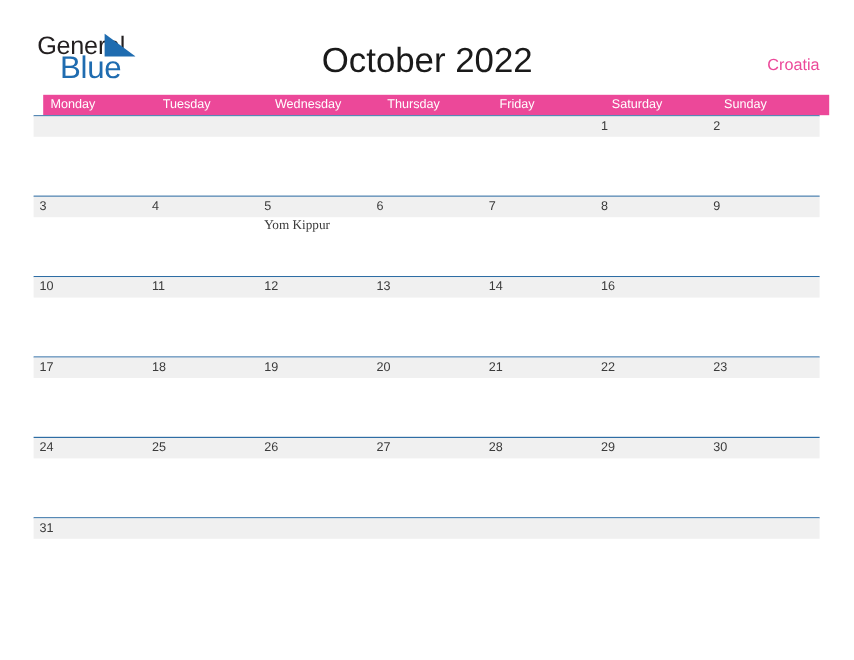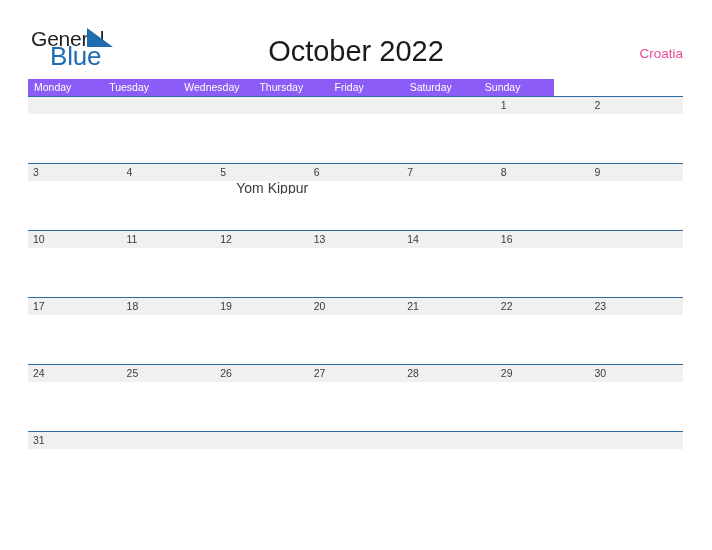--- a/index.html
+++ b/index.html
@@ -87,23 +87,24 @@
   
   .calendar {
     position: absolute;
     left: 28px;
     top: 79px;
     width: 655px;
   }
 
   .weekday-header {
     display: flex;
-    width: 526px;
+    width: 655px;
     height: 17px;
-    background: #8b5cf6;
+    background: #ec4899;
+    margin-left: 8px;
   }
   .weekday-cell {
     width: 93.571px;
     height: 17px;
     box-sizing: border-box;
     padding-left: 6px;
     color: #ffffff;
     font-size: 10.5px;
     line-height: 17px;
     font-family: "Liberation Sans", sans-serif;
@@ -154,27 +155,26 @@
     color: #3b3b3b;
     font-family: "Liberation Sans", sans-serif;
   }
   .day-events {
     position: absolute;
     left: 5px;
     top: 18px;
     width: 88px;
   }
   .day-event {
-    font-size: 14px;
+    font-size: 11px;
     line-height: 12px;
     color: #3b3b3b;
-    font-family: Liberation Sans, sans-serif;
+    font-family: Liberation Serif, serif;
     white-space: nowrap;
     overflow: hidden;
-    text-align: right;
   }
 </style>
 </head>
 <body>
 
 <div class="page-header">
 
   <div class="logo">
     <span class="logo-general">General</span>
     <span class="logo-mark">

